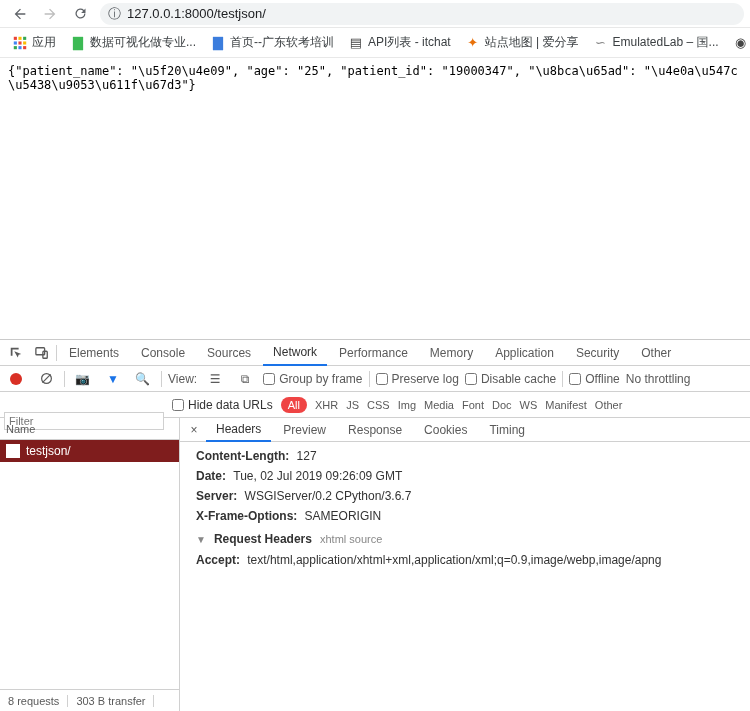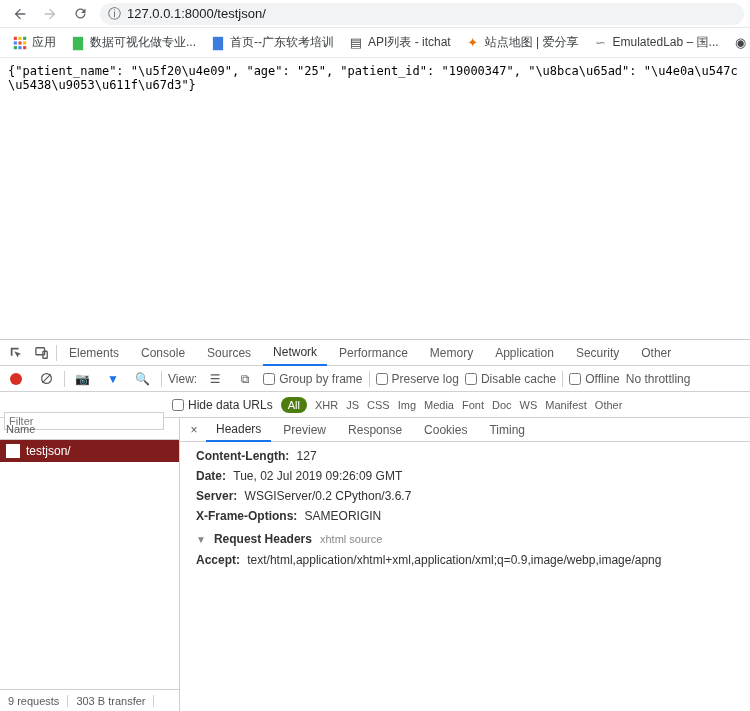--- a/index.html
+++ b/index.html
@@ -16,21 +16,21 @@
 .dt-tabs { height:26px; display:flex; align-items:center; border-bottom:1px solid #d0d0d0; padding:0 4px; gap:2px; }
 .dt-ic { width:24px; height:24px; display:flex; align-items:center; justify-content:center; color:#5a5a5a; cursor:pointer; }
 .dt-tab { height:26px; padding:0 10px; display:flex; align-items:center; color:#5a5a5a; font-size:12px; cursor:pointer; }
 .dt-tab.active { color:#333; border-bottom:2px solid #1a73e8; }
 .dt-opts { height:26px; display:flex; align-items:center; border-bottom:1px solid #d0d0d0; padding:0 4px; gap:6px; font-size:12px; color:#5a5a5a; }
 .rec-dot { width:12px; height:12px; border-radius:50%; background:#d93025; }
 .sep { width:1px; height:16px; background:#d0d0d0; }
 .cbx { display:flex; align-items:center; gap:4px; }
 .dt-filter { height:26px; display:flex; align-items:center; border-bottom:1px solid #d0d0d0; padding:0 4px; gap:8px; font-size:12px; }
 .filter-input { width:160px; height:18px; border:1px solid #d0d0d0; padding:0 4px; font-size:11px; color:#888;margin-top:32px; }
-.pill { padding:2px 7px; border-radius:8px; background:#4d7c0f; color:#fff; font-size:11px; }
+.pill { padding:2px 7px; border-radius:8px; background:#ef4444; color:#fff; font-size:11px; }
 .ft { color:#5a5a5a; cursor:pointer; font-size:11px; }
 .dt-body { flex:1; display:flex; overflow:hidden; }
 .dt-left { width:180px; border-right:1px solid #d0d0d0; display:flex; flex-direction:column; }
 .dt-left-head { height:22px; display:flex; align-items:center; padding:0 6px; border-bottom:1px solid #d0d0d0; font-size:11px; color:#5a5a5a; }
 .req-row { height:22px; display:flex; align-items:center; padding:0 6px; gap:6px; background:#7f1d1d; color:#fff; font-size:12px; }
 .file-ic { width:14px; height:14px; background:#fff; border:1px solid #fff; }
 .dt-right { flex:1; display:flex; flex-direction:column; overflow:hidden; }
 .dt-subtabs { height:24px; display:flex; align-items:center; border-bottom:1px solid #d0d0d0; padding:0 4px; gap:2px; }
 .close-x { width:20px; text-align:center; color:#5a5a5a; cursor:pointer; }
 .subtab { padding:0 10px; height:24px; display:flex; align-items:center; color:#5a5a5a; font-size:12px; cursor:pointer; }
@@ -200,21 +200,21 @@
 
   <div class="dt-body">
     <div class="dt-left">
       <div class="dt-left-head">Name</div>
       <div class="req-row">
         <div class="file-ic"></div>
         <span>testjson/</span>
       </div>
       <div style="flex:1"></div>
       <div class="dt-status">
-        <span>9 requests</span>
+        <span>8 requests</span>
         <span>303 B transfer</span>
       </div>
     </div>
 
     <div class="dt-right">
       <div class="dt-subtabs">
         <div class="close-x">×</div>
         <div class="subtab active">Headers</div>
         <div class="subtab">Preview</div>
         <div class="subtab">Response</div>

